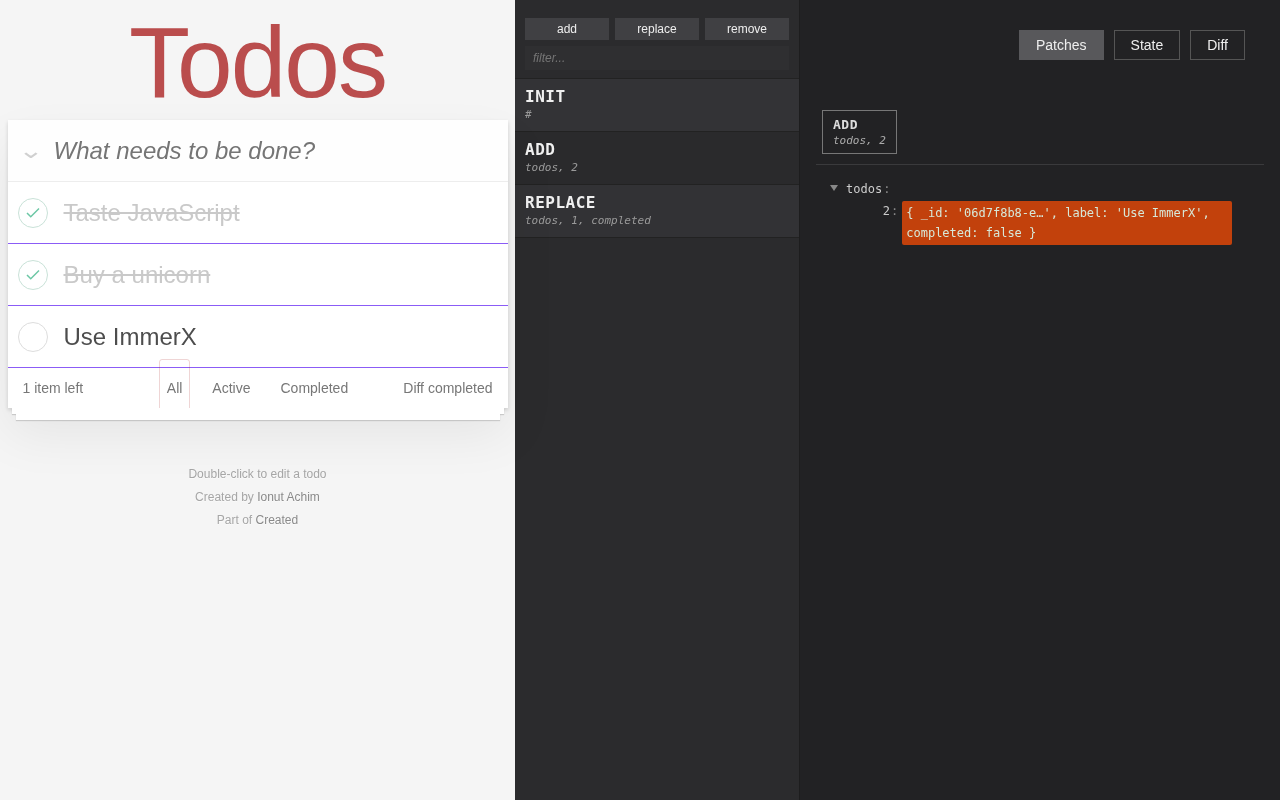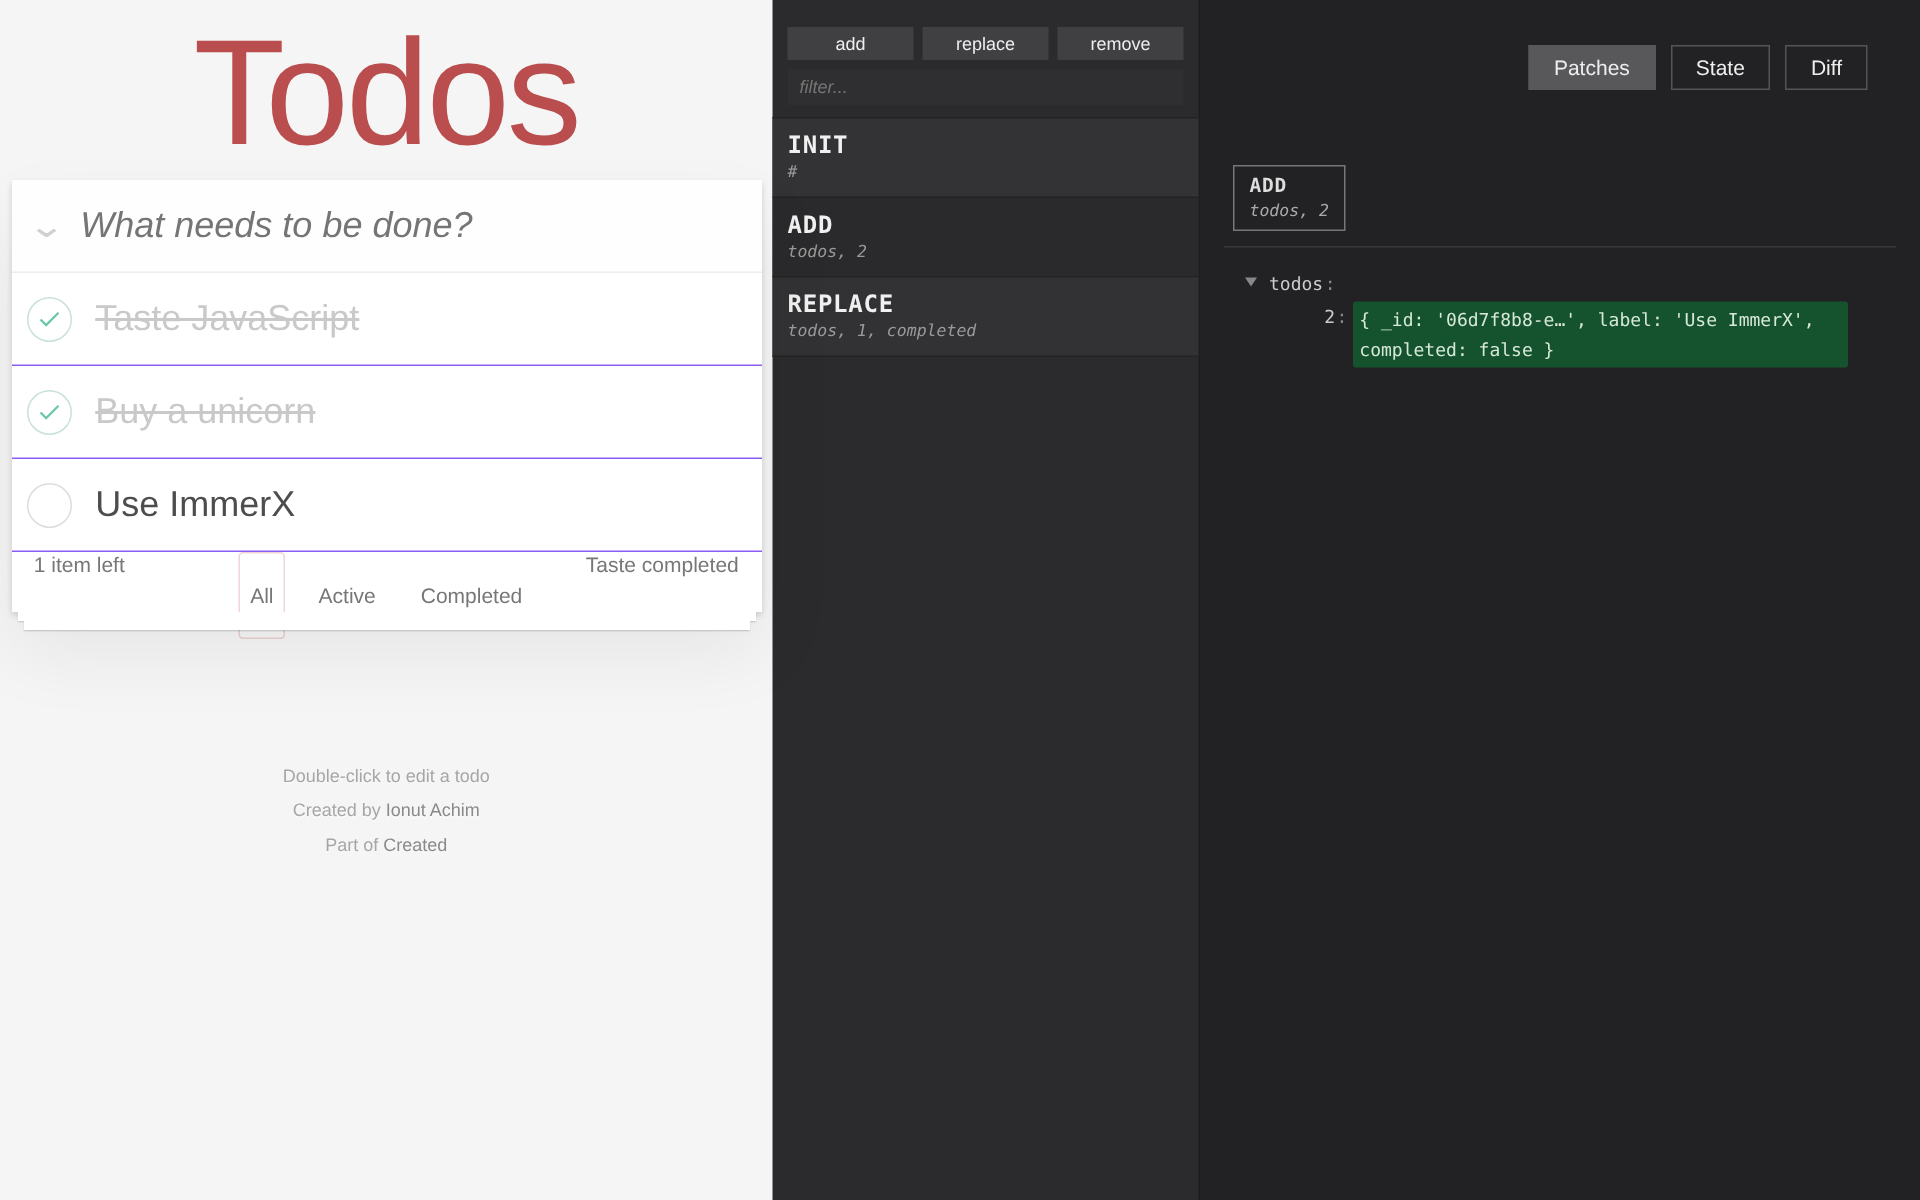--- a/index.html
+++ b/index.html
@@ -79,20 +79,21 @@
     position: absolute; inset: 0; margin: auto;
     width: 18px; height: 18px;
   }
   .todo-label { flex:1; }
   .todo-label.done {
     color: #c9c9c9;
     text-decoration: line-through;
   }
   .todo-footer {
     display: flex;
+    align-items: center;
     height: 40px;
     padding: 0 15px;
     font-size: 14px;
     color: #777;
     position: relative;
   }
   .todo-footer .filters {
     position: absolute;
     left: 0; right: 0;
     display: flex;
@@ -125,21 +126,21 @@
     left:0; right:0;
     height:6px;
     background:#fff;
     border-top:0;
     box-shadow: 0 1px 1px rgba(0,0,0,0.15);
   }
   .card-shadow::before { top:0; margin:0 4px;}
   .card-shadow::after { top:6px; margin:0 8px;}
 
   .info {
-    margin-top: 88px;
+    margin-top: 45px;
     text-align: center;
     color: #a6a6a6;
     font-size: 12px;
     line-height: 1.9;
     text-shadow: 0 1px 0 rgba(255,255,255,0.5);
   }
   .info .link { color: #8a8a8a; font-weight: 400;}
 
   
   .log-panel {
@@ -252,21 +253,21 @@
     width:0;height:0;
     border-left:4px solid transparent;
     border-right:4px solid transparent;
     border-top:6px solid #888;
     margin: 6px 8px 0 0;
   }
   .tree-key { color:#ccc; }
   .colon { color:#888; margin: 0 4px 0 1px; }
   .tree-index { text-align:right; min-width:54px; color:#ccc; }
   .obj-value {
-    background: #14532d;
+    background: #c2410c;
     color: #d7e8d8;
     padding: 2px 4px;
     border-radius: 2px;
     line-height: 1.7;
     max-width: 330px;
   }
 </style>
 </head>
 <body>
 
@@ -300,21 +301,21 @@
       <span class="todo-label">Use ImmerX</span>
     </div>
 
     <div class="todo-footer">
       <span style="position:relative;z-index:1;">1 item left</span>
       <div class="filters">
         <span class="selected">All</span>
         <span>Active</span>
         <span>Completed</span>
       </div>
-      <span class="clear-completed">Taste completed</span>
+      <span class="clear-completed">Diff completed</span>
     </div>
   </div>
   <div class="card-shadow"></div>
 
   <div class="info">
     <div>Double-click to edit a todo</div>
     <div>
       <span>Created by </span><span class="link">Ionut Achim</span>
     </div>
     <div>

